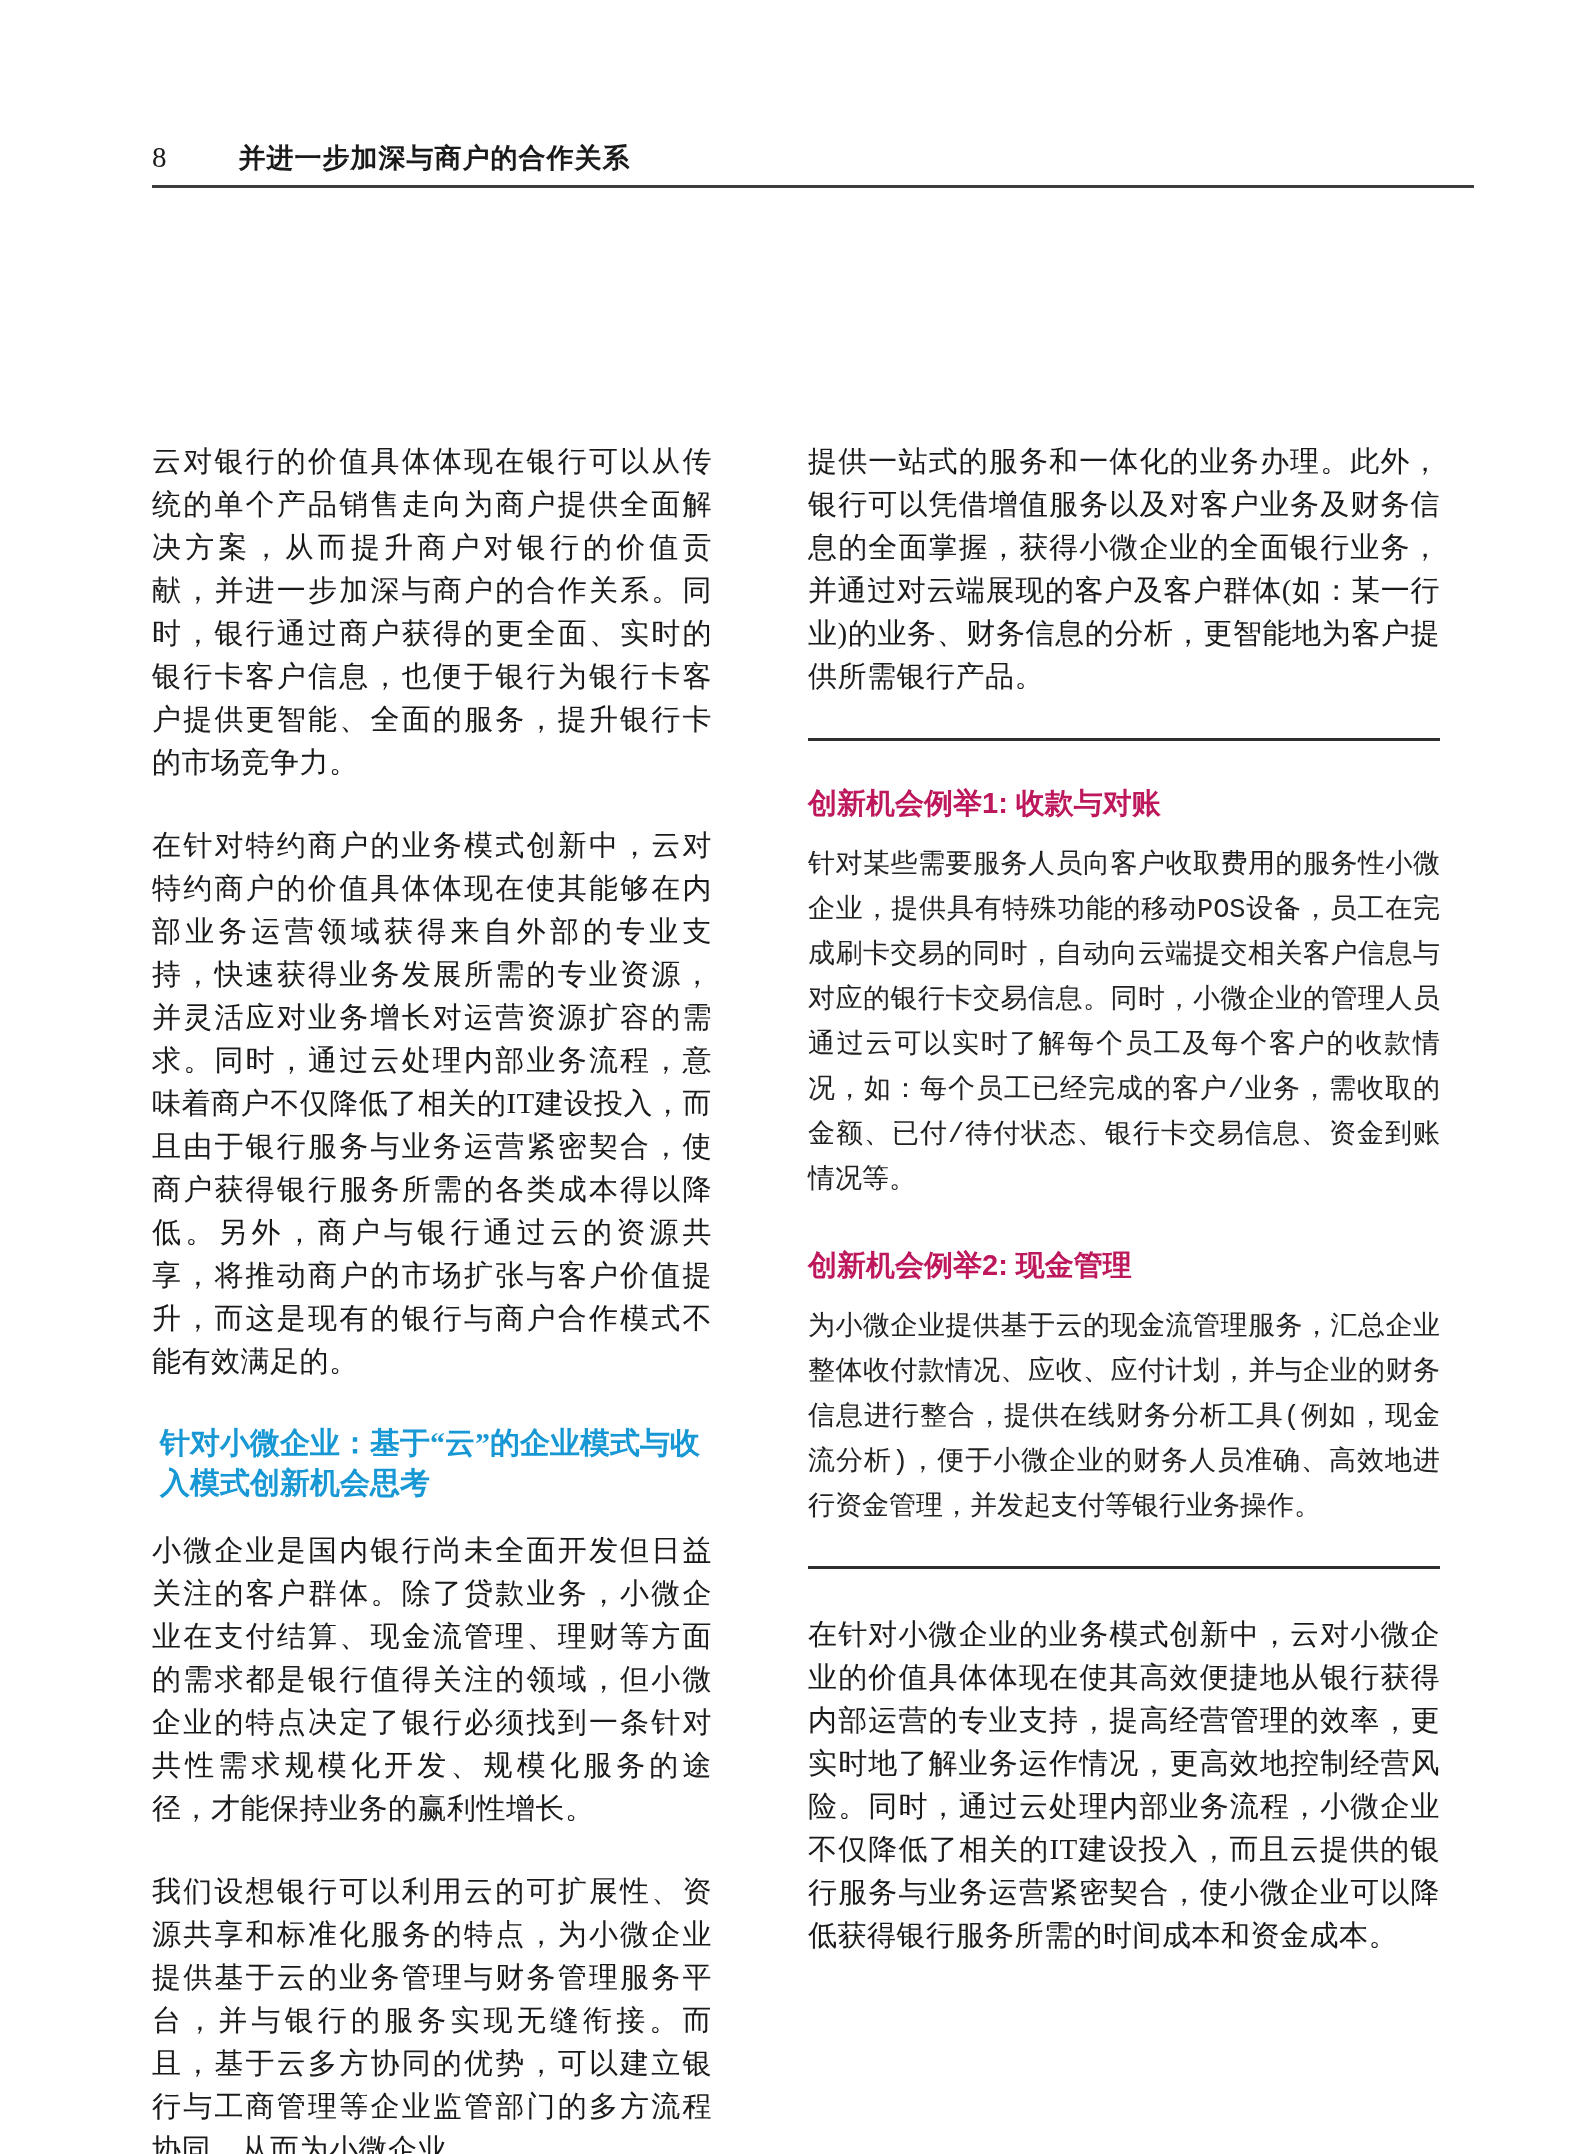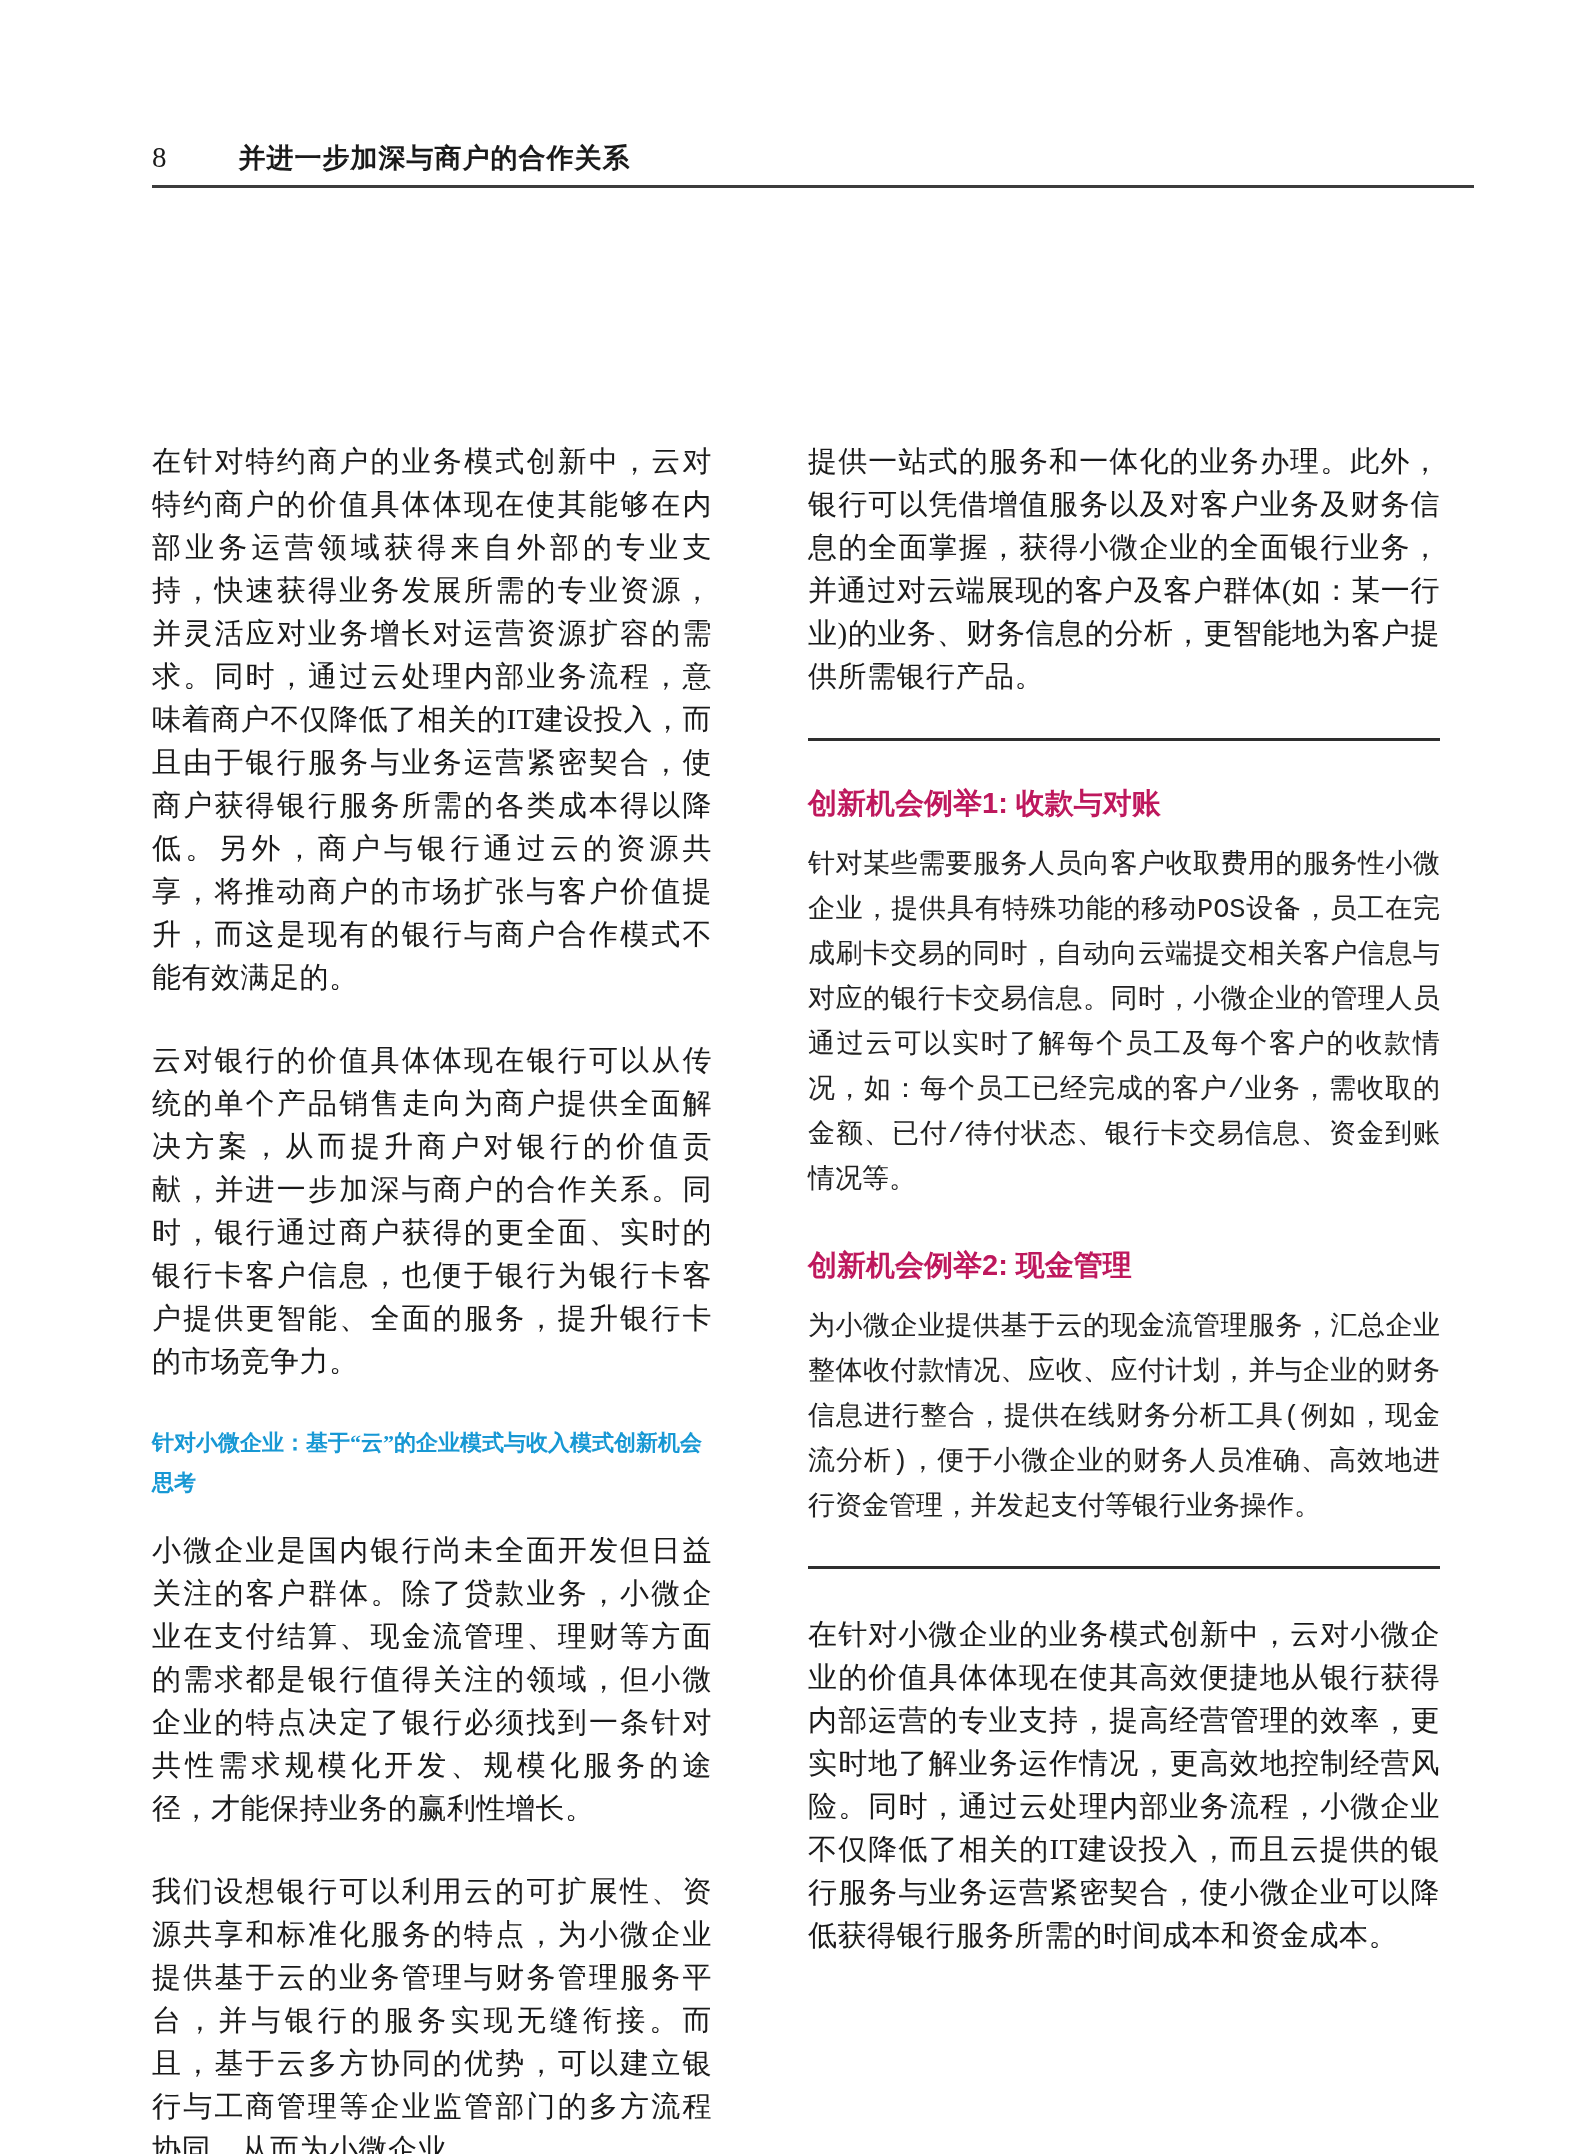--- a/index.html
+++ b/index.html
@@ -46,25 +46,25 @@
   .col-right{ left:808px; width:632px; }
 
   .body-para{
     font-size:29px;
     line-height:43px;
     text-align:justify;
     margin:0 0 40px 0;
     letter-spacing:0.5px;
   }
   .section-heading{
-    font-size:22px;
+    font-size:30px;
     line-height:40px;
     font-weight:700;
     color:#1798d4;
-    margin:6px 0 26px 0;
+    margin:6px 0 26px 8px;
   }
   .section-rule{
     width:100%;
     height:3px;
     background:#2e2e2e;
     border:none;
     margin:0;
   }
   .example-heading{
     font-family:"Liberation Sans", sans-serif;
@@ -90,22 +90,22 @@
 
 <div class="page">
 
   <div class="header">
     <span class="page-num">8</span>
     <span class="header-title">并进一步加深与商户的合作关系</span>
   </div>
   <div class="header-rule"></div>
 
   <div class="col col-left">
+    <p class="body-para">云对银行的价值具体体现在银行可以从传统的单个产品销售走向为商户提供全面解决方案，从而提升商户对银行的价值贡献，并进一步加深与商户的合作关系。同时，银行通过商户获得的更全面、实时的银行卡客户信息，也便于银行为银行卡客户提供更智能、全面的服务，提升银行卡的市场竞争力。</p>
     <p class="body-para">在针对特约商户的业务模式创新中，云对特约商户的价值具体体现在使其能够在内部业务运营领域获得来自外部的专业支持，快速获得业务发展所需的专业资源，并灵活应对业务增长对运营资源扩容的需求。同时，通过云处理内部业务流程，意味着商户不仅降低了相关的IT建设投入，而且由于银行服务与业务运营紧密契合，使商户获得银行服务所需的各类成本得以降低。另外，商户与银行通过云的资源共享，将推动商户的市场扩张与客户价值提升，而这是现有的银行与商户合作模式不能有效满足的。</p>
-    <p class="body-para">云对银行的价值具体体现在银行可以从传统的单个产品销售走向为商户提供全面解决方案，从而提升商户对银行的价值贡献，并进一步加深与商户的合作关系。同时，银行通过商户获得的更全面、实时的银行卡客户信息，也便于银行为银行卡客户提供更智能、全面的服务，提升银行卡的市场竞争力。</p>
     <h2 class="section-heading">针对小微企业：基于“云”的企业模式与收入模式创新机会思考</h2>
     <p class="body-para">小微企业是国内银行尚未全面开发但日益关注的客户群体。除了贷款业务，小微企业在支付结算、现金流管理、理财等方面的需求都是银行值得关注的领域，但小微企业的特点决定了银行必须找到一条针对共性需求规模化开发、规模化服务的途径，才能保持业务的赢利性增长。</p>
     <p class="body-para">我们设想银行可以利用云的可扩展性、资源共享和标准化服务的特点，为小微企业提供基于云的业务管理与财务管理服务平台，并与银行的服务实现无缝衔接。而且，基于云多方协同的优势，可以建立银行与工商管理等企业监管部门的多方流程协同，从而为小微企业</p>
   </div>
 
   <div class="col col-right">
     <p class="body-para">提供一站式的服务和一体化的业务办理。此外，银行可以凭借增值服务以及对客户业务及财务信息的全面掌握，获得小微企业的全面银行业务，并通过对云端展现的客户及客户群体(如：某一行业)的业务、财务信息的分析，更智能地为客户提供所需银行产品。</p>
 
     <div class="section-rule"></div>
 

